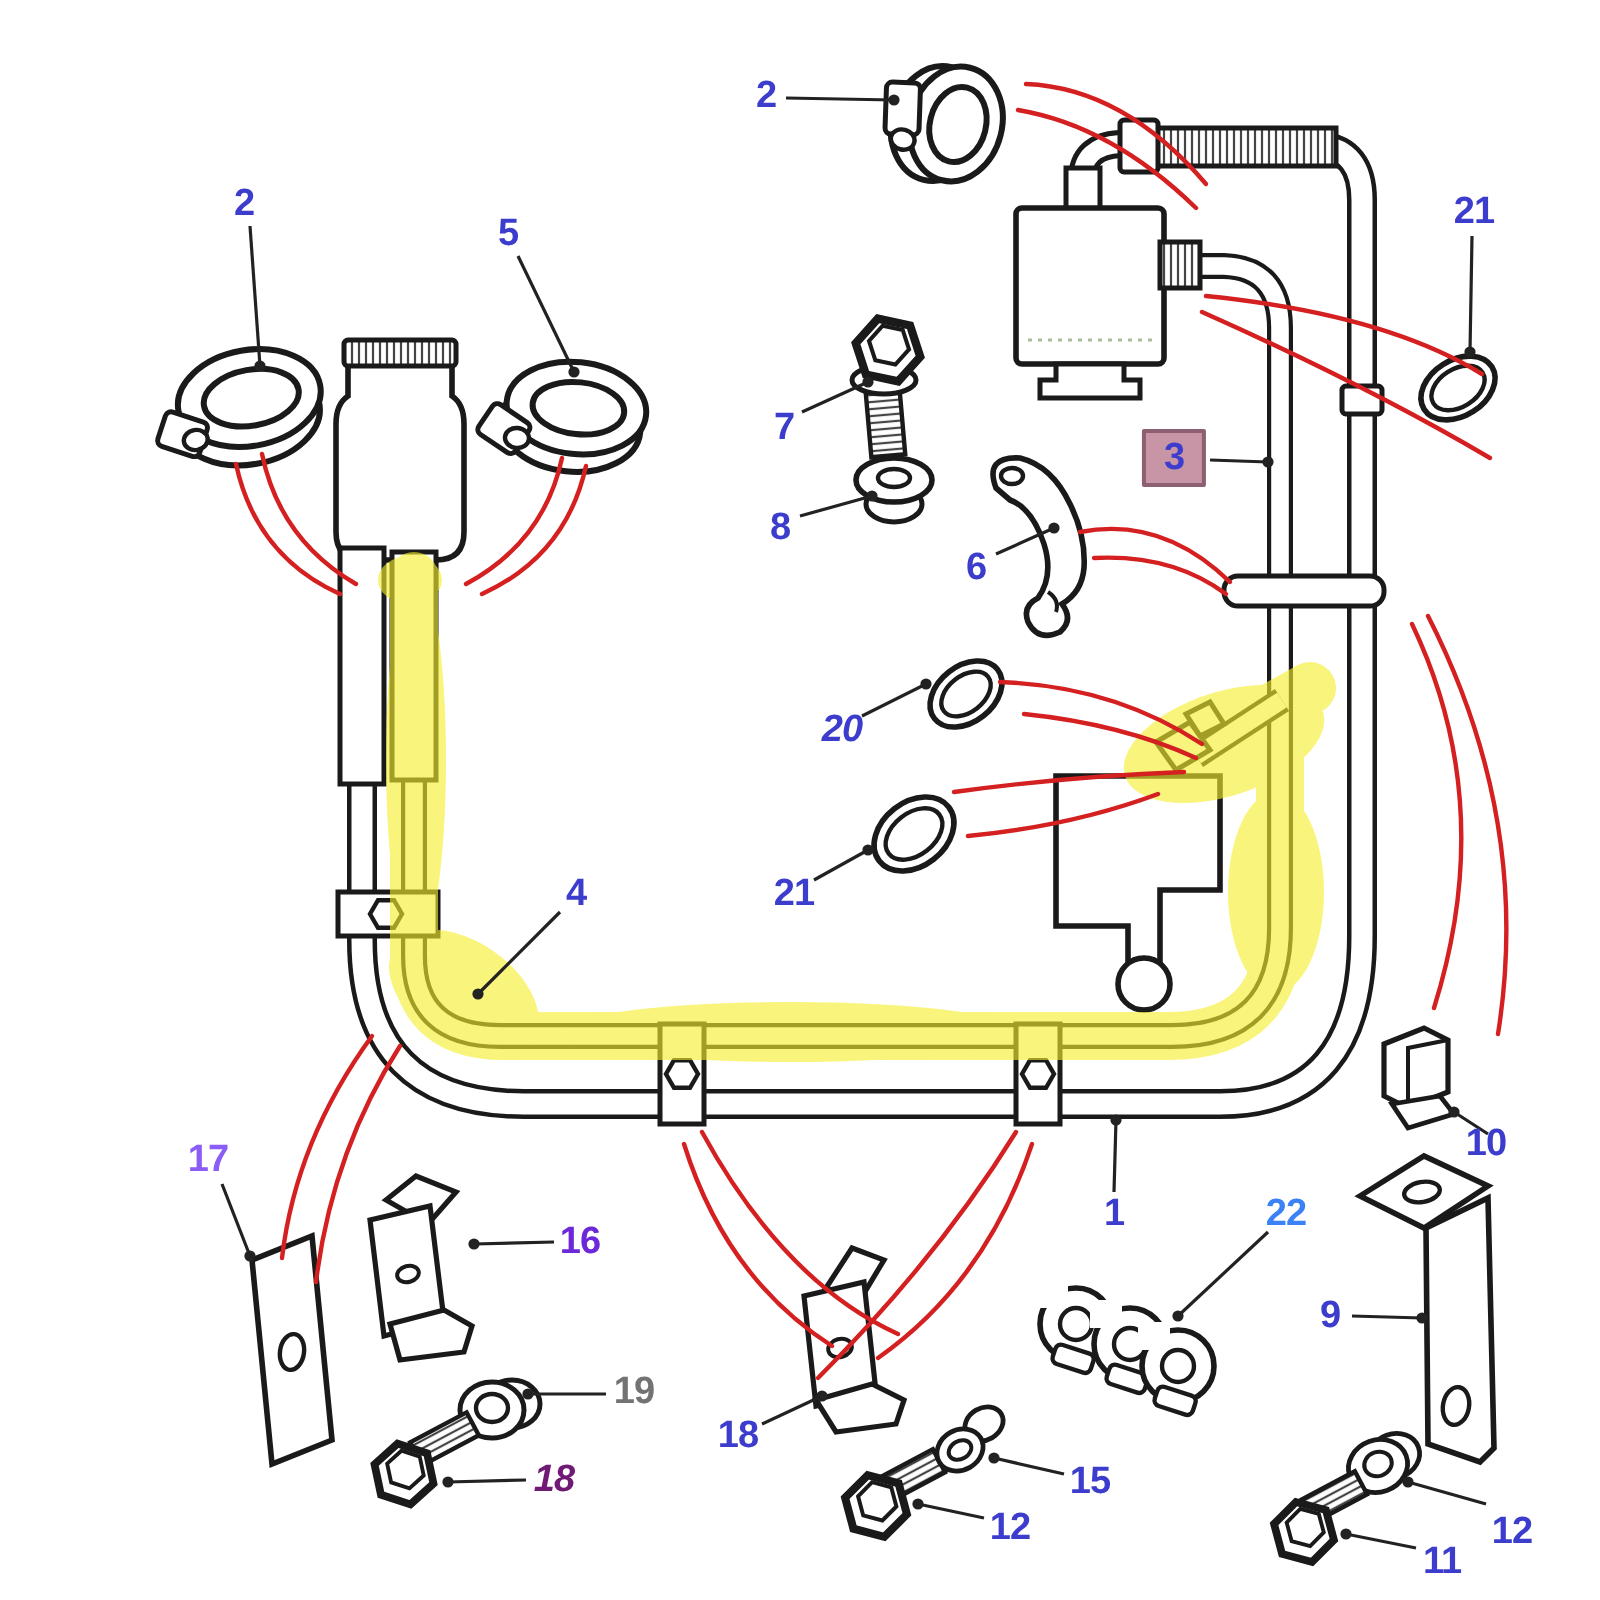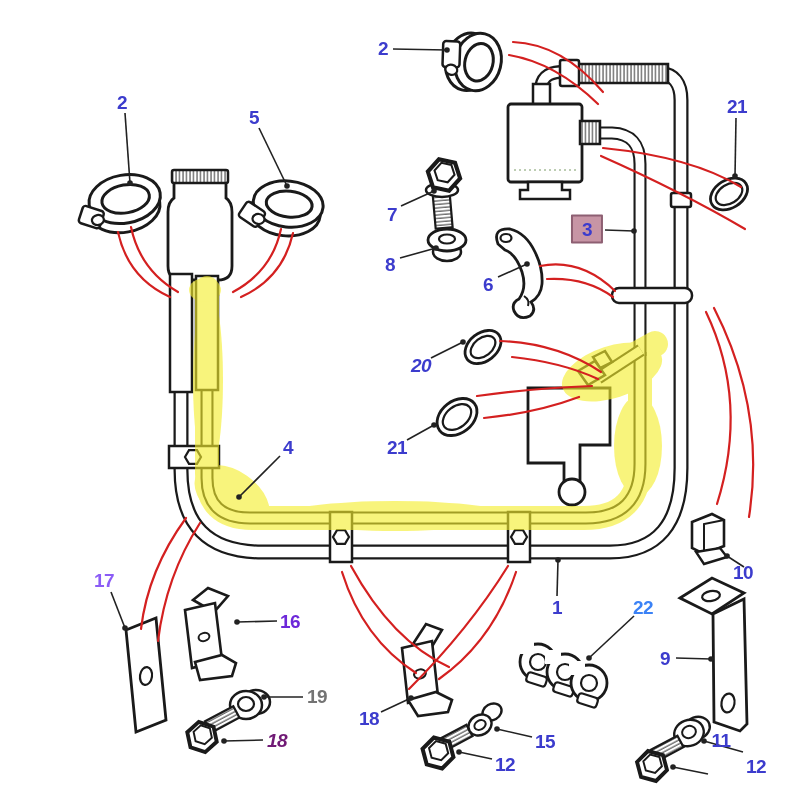--- a/index.html
+++ b/index.html
@@ -348,15 +348,15 @@
       <div class="callout" style="left: 743px; top: 572px; color: rgb(60, 60, 205);">10</div>
       <div class="callout" style="left: 665px; top: 658px; color: rgb(60, 60, 205);">9</div>
       <div class="callout" style="left: 290px; top: 621px; color: #6d28d9;">16</div>
       <div class="callout" style="left: 104px; top: 580px; color: #8b5cf6;">17</div>
       <div class="callout" style="left: 317px; top: 696px; color: #737373;">19</div>
       <div class="callout" style="left: 277px; top: 740px; color: #701a75; font-style: italic;">18</div>
       <div class="callout" style="left: 369px; top: 718px; color: rgb(60, 60, 205);">18</div>
       <div class="callout" style="left: 505px; top: 764px; color: rgb(60, 60, 205);">12</div>
       <div class="callout" style="left: 545px; top: 741px; color: rgb(60, 60, 205);">15</div>
       <div class="callout" style="left: 756px; top: 766px; color: rgb(60, 60, 205);">12</div>
-      <div class="callout" style="left: 721px; top: 740px; color: rgb(60, 60, 205);">11</div>
+      <div class="callout" style="left: 721px; top: 781px; color: rgb(60, 60, 205);">11</div>
     </div>
 </div>
 
 </body></html>

